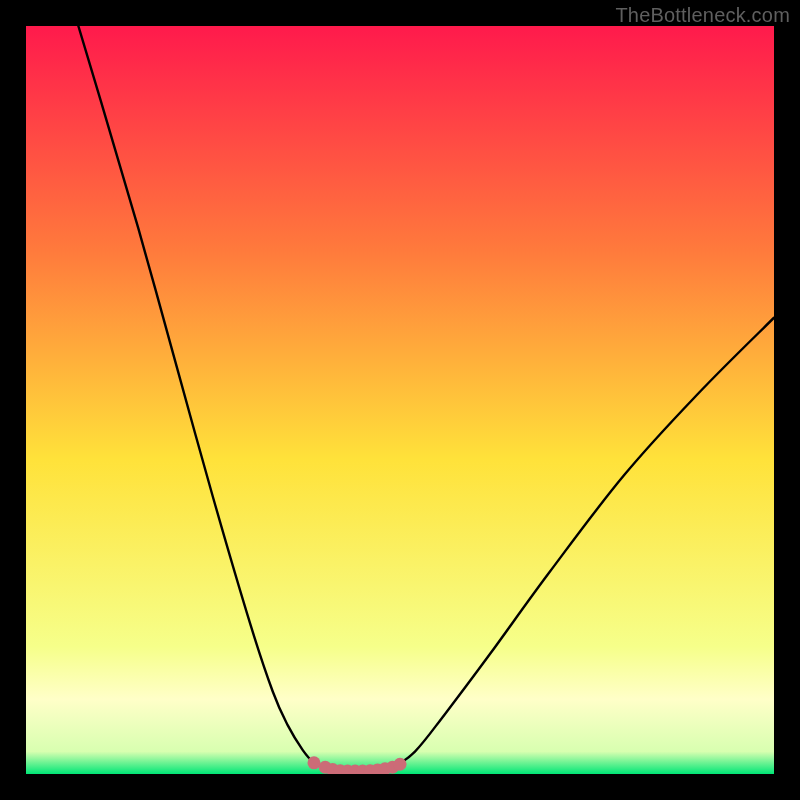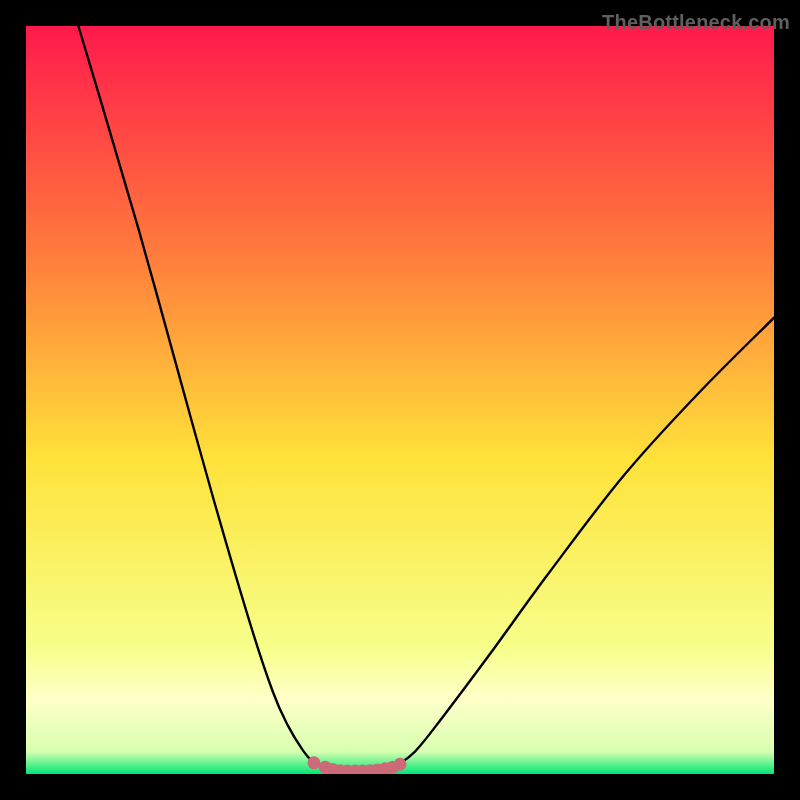--- a/index.html
+++ b/index.html
@@ -19,25 +19,25 @@
   }
   .plot {
     position: absolute;
     left: 26px;
     top: 26px;
     width: 748px;
     height: 748px;
   }
   .watermark {
     position: absolute;
-    top: 11px;
+    top: 4px;
     right: 10px;
     color: #5f5f5f;
     font-size: 20px;
-    font-weight: 700;
+    font-weight: 400;
     letter-spacing: 0.2px;
   }
 </style>
 </head>
 <body>
 
 <div class="frame">
   <svg class="plot" viewBox="0 0 748 748" preserveAspectRatio="none">
     <defs>
       <linearGradient id="bg" x1="0" y1="0" x2="0" y2="1">

